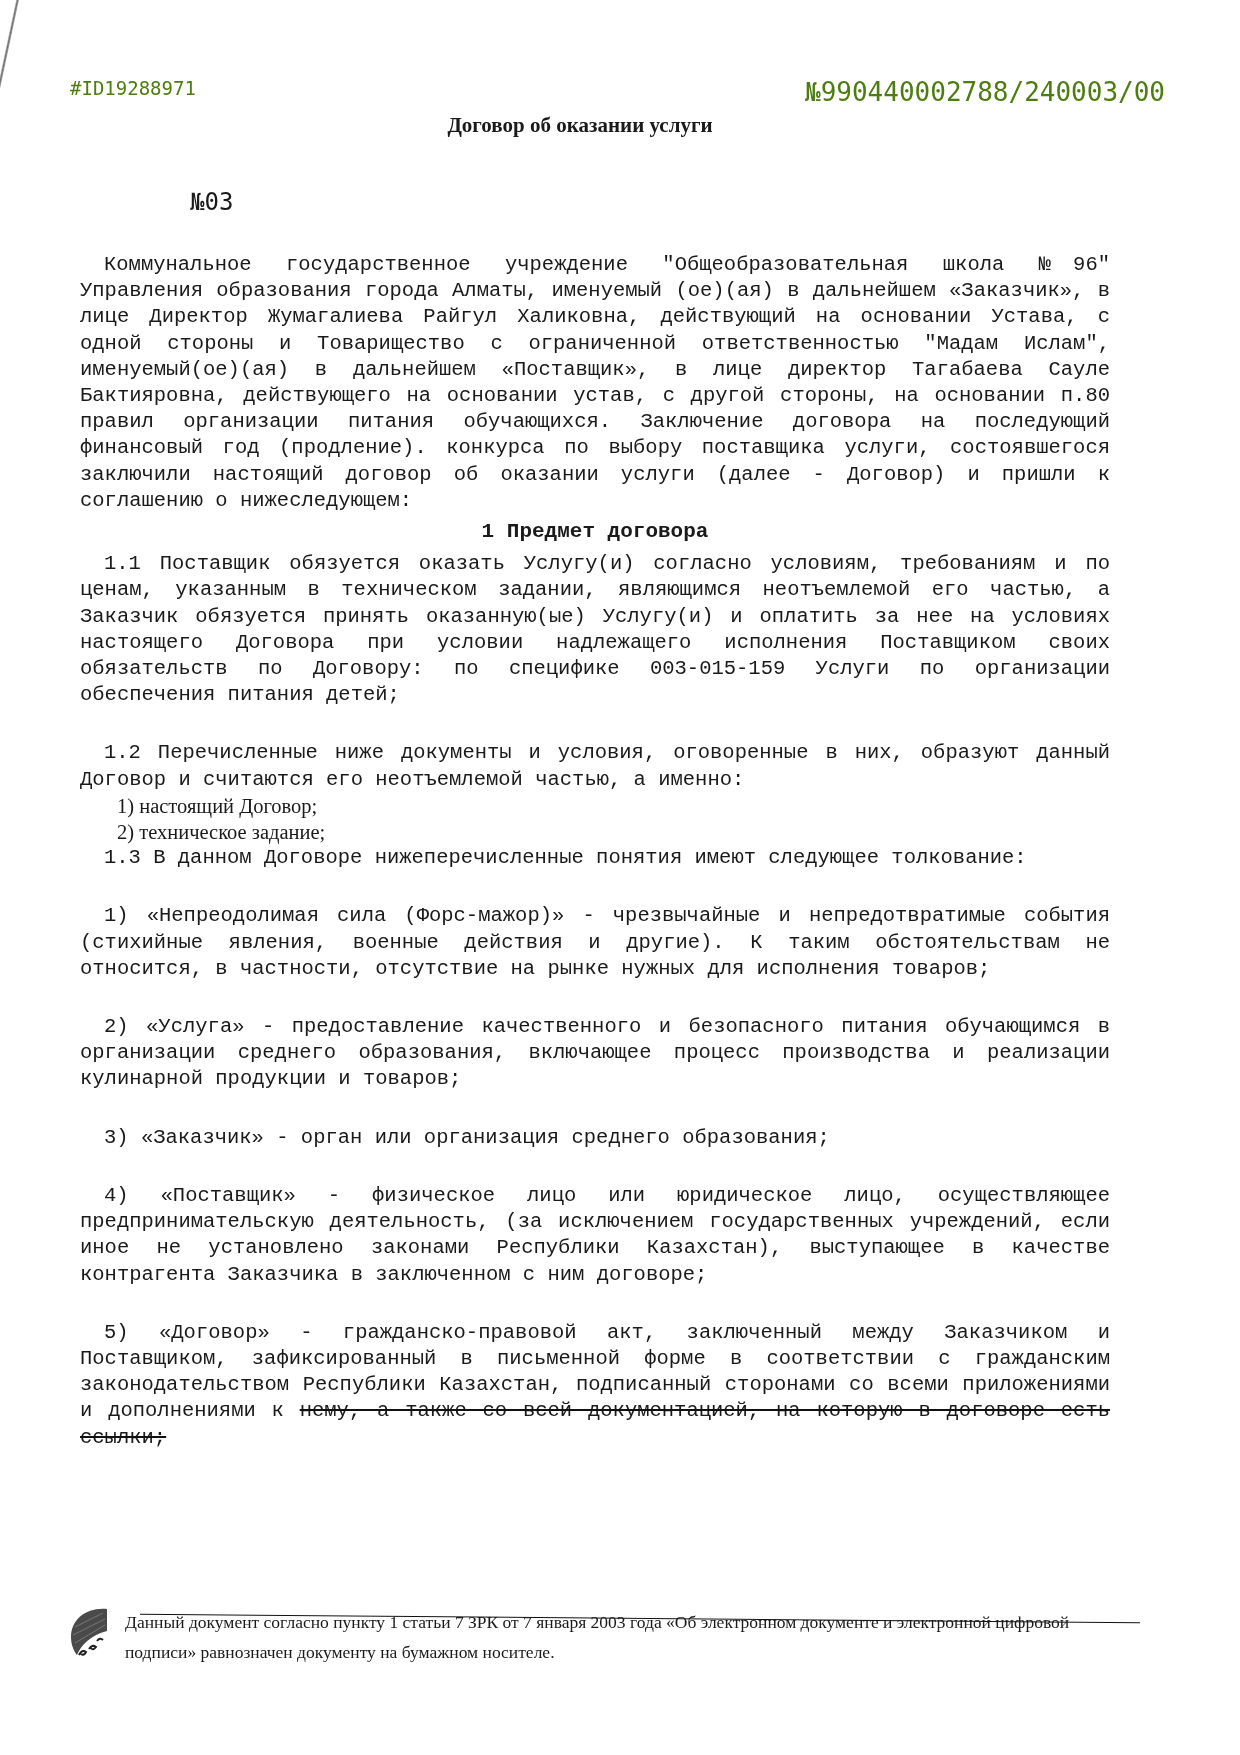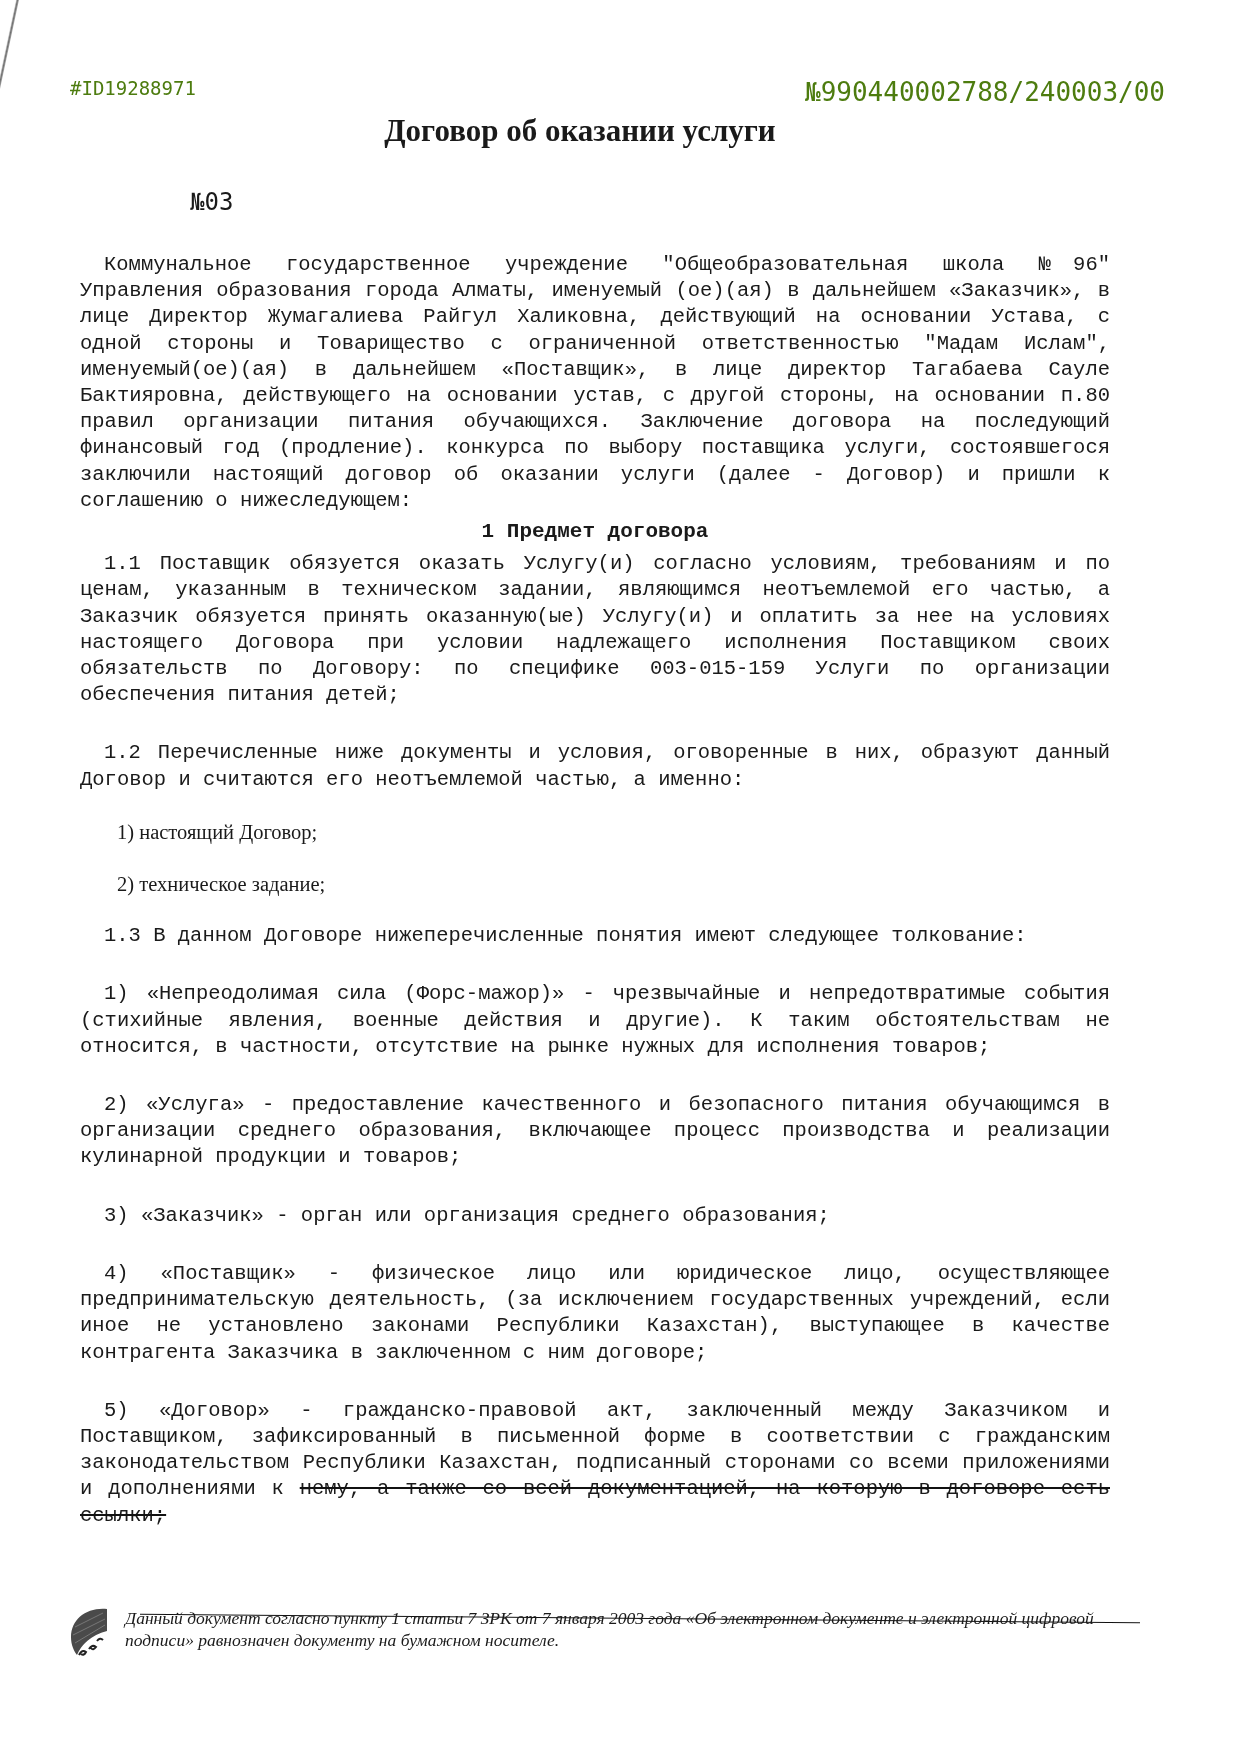--- a/index.html
+++ b/index.html
@@ -10,40 +10,40 @@
     .scan-edge {
       position: absolute; left: 18px; top: -10px; width: 3px; height: 150px;
       background: linear-gradient(to right, #e8e8e8, #555, #999);
       transform: rotate(12deg); transform-origin: top left; opacity: 0.85;
     }
     .hdr { position: absolute; top: 77px; font-family: "Liberation Sans Narrow", "DejaVu Sans Mono", monospace; font-size: 20px; letter-spacing: 0px; color:#4d7c0f; }
     .hdr-left { left: 70px; font-family: "DejaVu Sans Mono", monospace; font-size: 19px; }
     .hdr-right { left: 805px; font-family: "DejaVu Sans Mono", monospace; font-size: 26px; }
     .title {
       position: absolute; top: 113px; left: 0; width: 1160px; text-align: center;
-      font-weight: bold; font-size: 31px; font-family: "Liberation Serif", serif;
+      font-weight: bold; font-size: 21px; font-family: "Liberation Serif", serif;
     }
     .num { position: absolute; top: 188px; left: 190px; font-size: 24px; font-family: "DejaVu Sans Mono", monospace; }
     .body {
       position: absolute; left: 80px; top: 252px; width: 1030px;
       font-size: 20.5px; line-height: 26.2px; font-family: "Liberation Serif", serif;
     }
     .para { text-align: justify; margin: 0; text-indent: 24px; font-family: Liberation Mono, monospace; }
     .section-head { text-align: center; font-weight: bold; margin: 5px 0 6px 0; font-size: 21px; text-indent: 0; }
     .gap { margin-top: 32px; }
     .list-item { margin: 0; padding-left: 37px; }
-    .list-gap { margin-top: 26px; }
+    .list-gap { }
     .strike { text-decoration: line-through; text-decoration-color: #111; }
     .footer-line {
       position: absolute; left: 140px; top: 1618px; width: 1000px; height: 0;
       border-top: 1.5px solid #111; transform: rotate(0.5deg);
     }
     .footer {
       position: absolute; left: 125px; top: 1607px; width: 1000px;
-      font-size: 17.5px; line-height: 22px; font-family: "Liberation Serif", serif; font-style: italic;
+      font-size: 17.5px; line-height: 30px; font-family: "Liberation Serif", serif;
     }
     .stamp {
       position: absolute; left: 67px; top: 1605px; width: 44px; height: 54px;
     }
   </style>
 </head>
 <body>
 
 <div class="scan-edge"></div>
 

